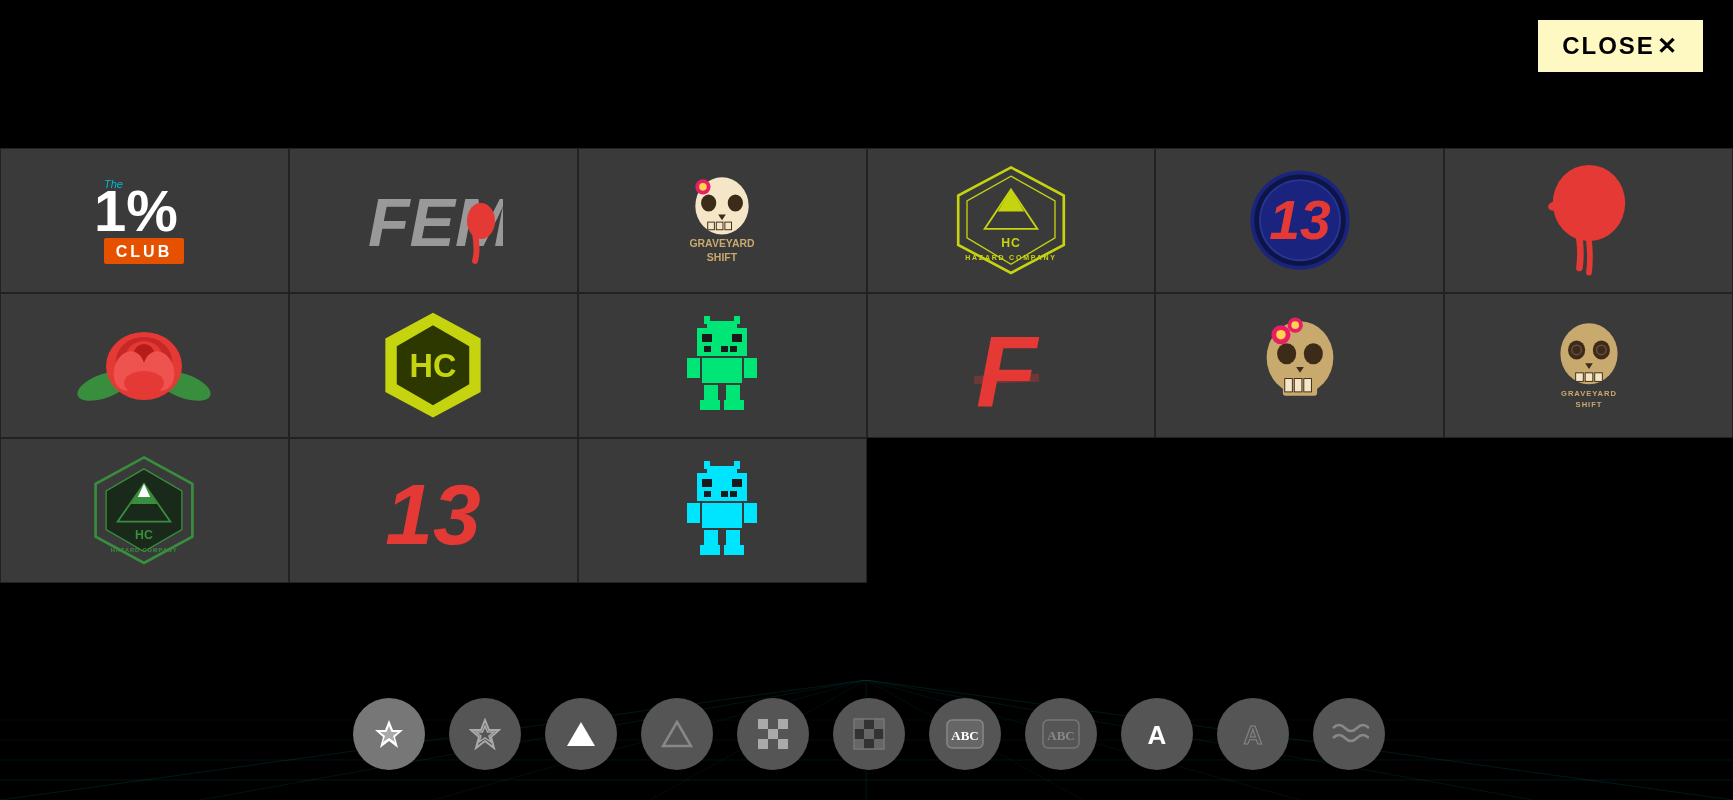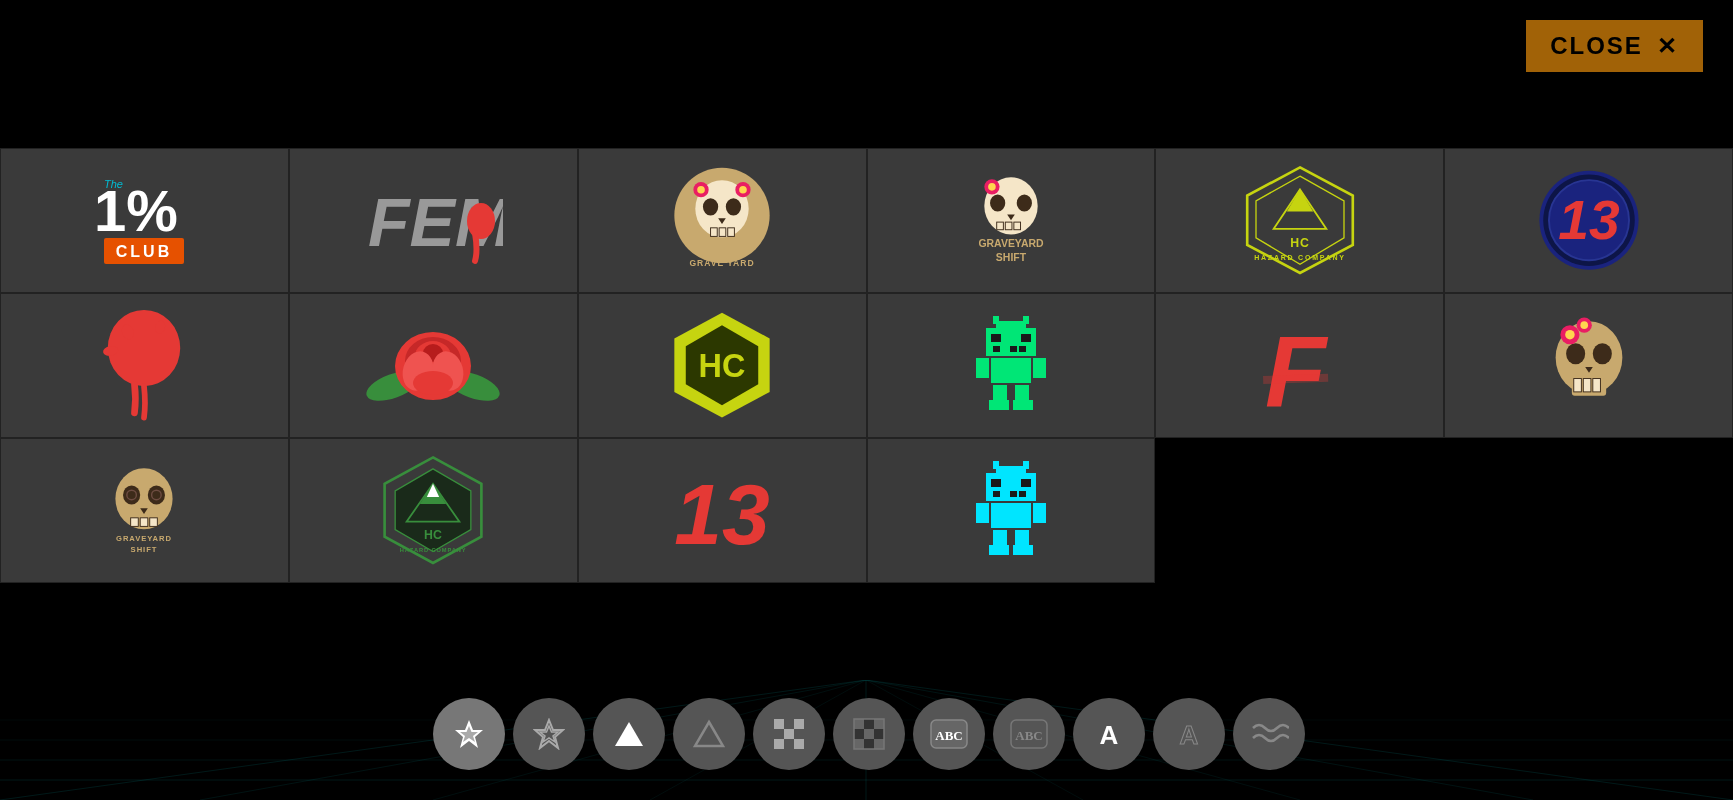--- a/index.html
+++ b/index.html
@@ -9,29 +9,29 @@
       background: #000;
       overflow: hidden;
       font-family: Arial, sans-serif;
       position: relative;
     }
 
     .close-btn {
       position: absolute;
       top: 20px;
       right: 30px;
-      background: #a16207;
+      background: #fef9c3;
       color: #000;
       font-weight: 900;
       font-size: 24px;
       letter-spacing: 2px;
       padding: 12px 24px;
       display: flex;
       align-items: center;
-      gap: 14px;
+      gap: 2px;
       cursor: pointer;
       z-index: 100;
       text-transform: uppercase;
     }
 
     .logo-grid {
       position: absolute;
       top: 148px;
       left: 0;
       right: 0;
@@ -54,21 +54,21 @@
 
     
     .filter-bar {
       position: absolute;
       bottom: 30px;
       left: 4px;
       right: 0;
       display: flex;
       align-items: center;
       justify-content: center;
-      gap: 8px;
+      gap: 24px;
     }
 
     .filter-btn {
       width: 72px;
       height: 72px;
       border-radius: 50%;
       background: #555;
       border: none;
       cursor: pointer;
       display: flex;
@@ -143,44 +143,20 @@
 
   <div class="logo-cell">
     <svg width="140" height="100" viewBox="0 0 140 100">
       <text x="5" y="75" font-size="68" font-weight="900" fill="#999" font-style="italic" font-family="Arial">FEM</text>
 
       <ellipse cx="118" cy="50" rx="14" ry="18" fill="#e53935"></ellipse>
       <path d="M112 62 Q115 80 112 90" stroke="#e53935" stroke-width="6" fill="none" stroke-linecap="round"></path>
     </svg>
   </div>
 
-  <div class="logo-cell">
-    <svg width="120" height="120" viewBox="0 0 120 120">
-
-      <circle cx="60" cy="55" r="50" fill="#c8a96e"></circle>
-
-      <ellipse cx="60" cy="48" rx="28" ry="30" fill="#f5e6c8"></ellipse>
-
-      <ellipse cx="48" cy="46" rx="8" ry="9" fill="#3d2b1a"></ellipse>
-      <ellipse cx="72" cy="46" rx="8" ry="9" fill="#3d2b1a"></ellipse>
-
-      <path d="M56 58 L60 64 L64 58" fill="#3d2b1a"></path>
-
-      <rect x="48" y="68" width="7" height="9" fill="#f5e6c8" stroke="#3d2b1a" stroke-width="1"></rect>
-      <rect x="57" y="68" width="7" height="9" fill="#f5e6c8" stroke="#3d2b1a" stroke-width="1"></rect>
-      <rect x="66" y="68" width="7" height="9" fill="#f5e6c8" stroke="#3d2b1a" stroke-width="1"></rect>
-
-      <circle cx="38" cy="28" r="8" fill="#e91e63"></circle>
-      <circle cx="38" cy="28" r="4" fill="#ffd54f"></circle>
-      <circle cx="82" cy="28" r="8" fill="#e91e63"></circle>
-      <circle cx="82" cy="28" r="4" fill="#ffd54f"></circle>
-
-      <text x="60" y="108" font-size="9" fill="#c8a96e" font-weight="900" text-anchor="middle" font-family="Arial" letter-spacing="1">GRAVE YARD</text>
-    </svg>
-  </div>
 
   <div class="logo-cell">
     <svg width="130" height="120" viewBox="0 0 130 120">
 
       <ellipse cx="65" cy="45" rx="28" ry="30" fill="#f5e6c8"></ellipse>
       <ellipse cx="51" cy="42" rx="8" ry="9" fill="#3d2b1a"></ellipse>
       <ellipse cx="79" cy="42" rx="8" ry="9" fill="#3d2b1a"></ellipse>
       <path d="M61 54 L65 60 L69 54" fill="#3d2b1a"></path>
       <rect x="50" y="62" width="7" height="8" fill="#f5e6c8" stroke="#3d2b1a" stroke-width="1"></rect>
       <rect x="59" y="62" width="7" height="8" fill="#f5e6c8" stroke="#3d2b1a" stroke-width="1"></rect>

